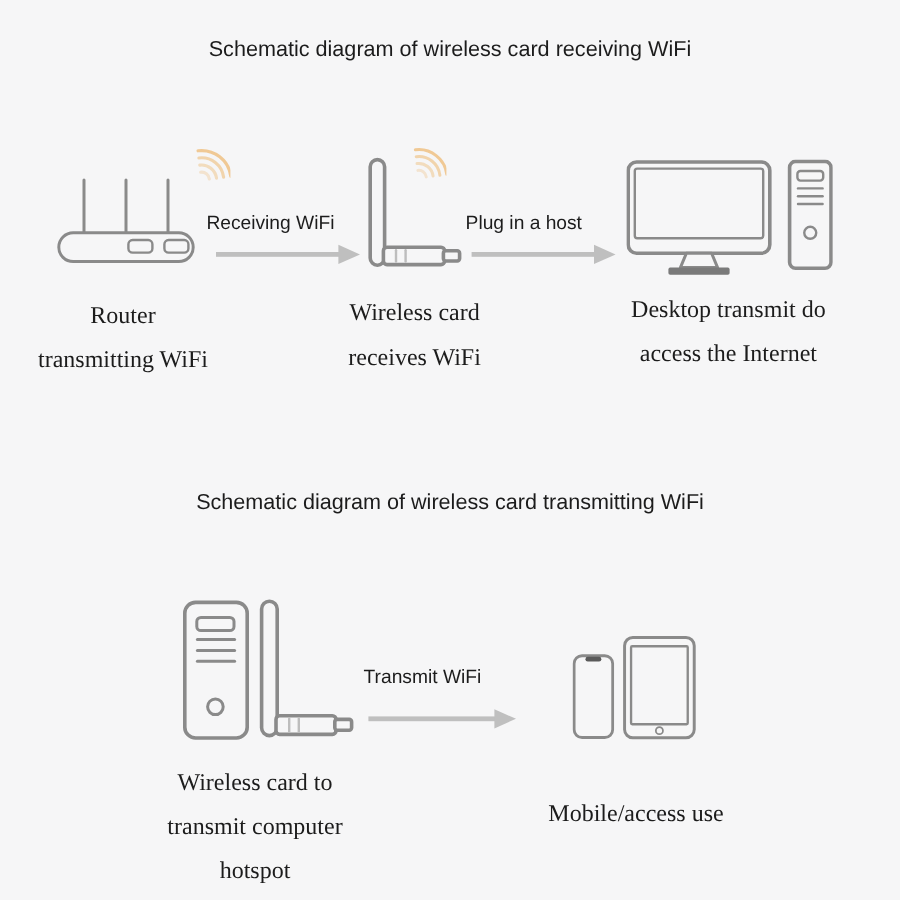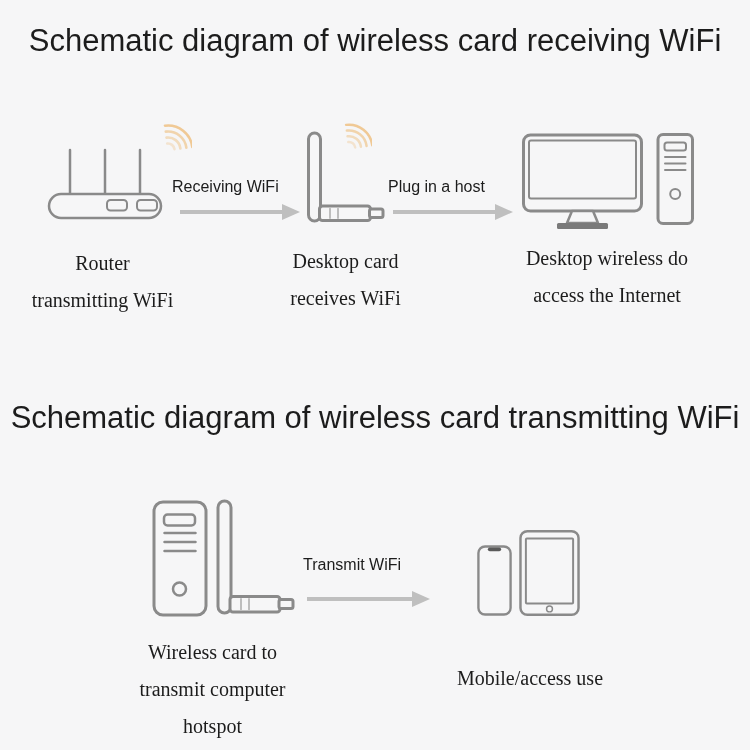--- a/index.html
+++ b/index.html
@@ -5,21 +5,21 @@
   html,body{margin:0;padding:0;}
   body{
     width:750px;height:750px;overflow:hidden;
     background:var(--bg,#f6f6f7);
     font-family:"Liberation Sans", sans-serif;
     color:var(--text,#1c1c1c);
   }
   .canvas{position:relative;width:750px;height:750px;}
   .title{
     position:absolute;left:0;right:0;margin:0;
-    text-align:center;font-size:31px;font-weight:400;line-height:34px;
+    text-align:center;font-size:18px;font-weight:400;line-height:34px;
     color:var(--text,#1c1c1c);
   }
   .t1{top:24px;}
   .t2{top:401px;}
   .caption{
     position:absolute;text-align:center;
     font-size:20px;line-height:37px;color:var(--text,#1c1c1c);font-family:Liberation Serif, serif;
   }
   .cap-router{left:0;top:245px;width:205px;}
   .cap-card{left:243px;top:243px;width:205px;}
@@ -115,21 +115,21 @@
   <div class="icon card1-pos">
     <svg viewBox="0 0 82 92">
       <rect class="stk s3 bgfill" x="3.5" y="2" width="12" height="88" rx="6"></rect>
       <rect class="stk s3 bgfill" x="14.5" y="75" width="51" height="14.5" rx="3"></rect>
       <rect class="stk s3 bgfill" x="64.5" y="78" width="13.5" height="8.5" rx="2"></rect>
       <line class="tick" x1="25" y1="77.5" x2="25" y2="87"></line>
       <line class="tick" x1="33" y1="77.5" x2="33" y2="87"></line>
     </svg>
   </div>
   <div class="caption cap-card">
-    <div>Desktop card</div>
+    <div>Wireless card</div>
     <div>receives WiFi</div>
   </div>
 
   <div class="arrow-label al2">Plug in a host</div>
   <div class="arrow a2">
     <div class="shaft"></div>
     <div class="head"></div>
   </div>
 
   <div class="icon desktop-pos">
@@ -140,21 +140,21 @@
       <rect class="standfill" x="35" y="90" width="51" height="6" rx="1.5"></rect>
       <rect class="stk s3 bgfill" x="136" y="1.5" width="34.5" height="89" rx="5"></rect>
       <rect class="stk s2" x="142.5" y="9.5" width="21.5" height="8" rx="2.5"></rect>
       <line class="stk s2" x1="143" y1="24" x2="163.5" y2="24"></line>
       <line class="stk s2" x1="143" y1="30.5" x2="163.5" y2="30.5"></line>
       <line class="stk s2" x1="143" y1="37" x2="163.5" y2="37"></line>
       <circle class="stk s2" cx="153.2" cy="61" r="5"></circle>
     </svg>
   </div>
   <div class="caption cap-desktop">
-    <div>Desktop wireless do</div>
+    <div>Desktop transmit do</div>
     <div>access the Internet</div>
   </div>
 
   <h1 class="title t2">Schematic diagram of wireless card transmitting WiFi</h1>
 
   <div class="icon tower2-pos">
     <svg viewBox="0 0 56 117">
       <rect class="stk s3 bgfill" x="2" y="2" width="52" height="113" rx="9"></rect>
       <rect class="stk s25" x="12" y="14.5" width="31" height="11" rx="3.5"></rect>
       <line class="stk s25" x1="12.5" y1="33" x2="43.5" y2="33"></line>

